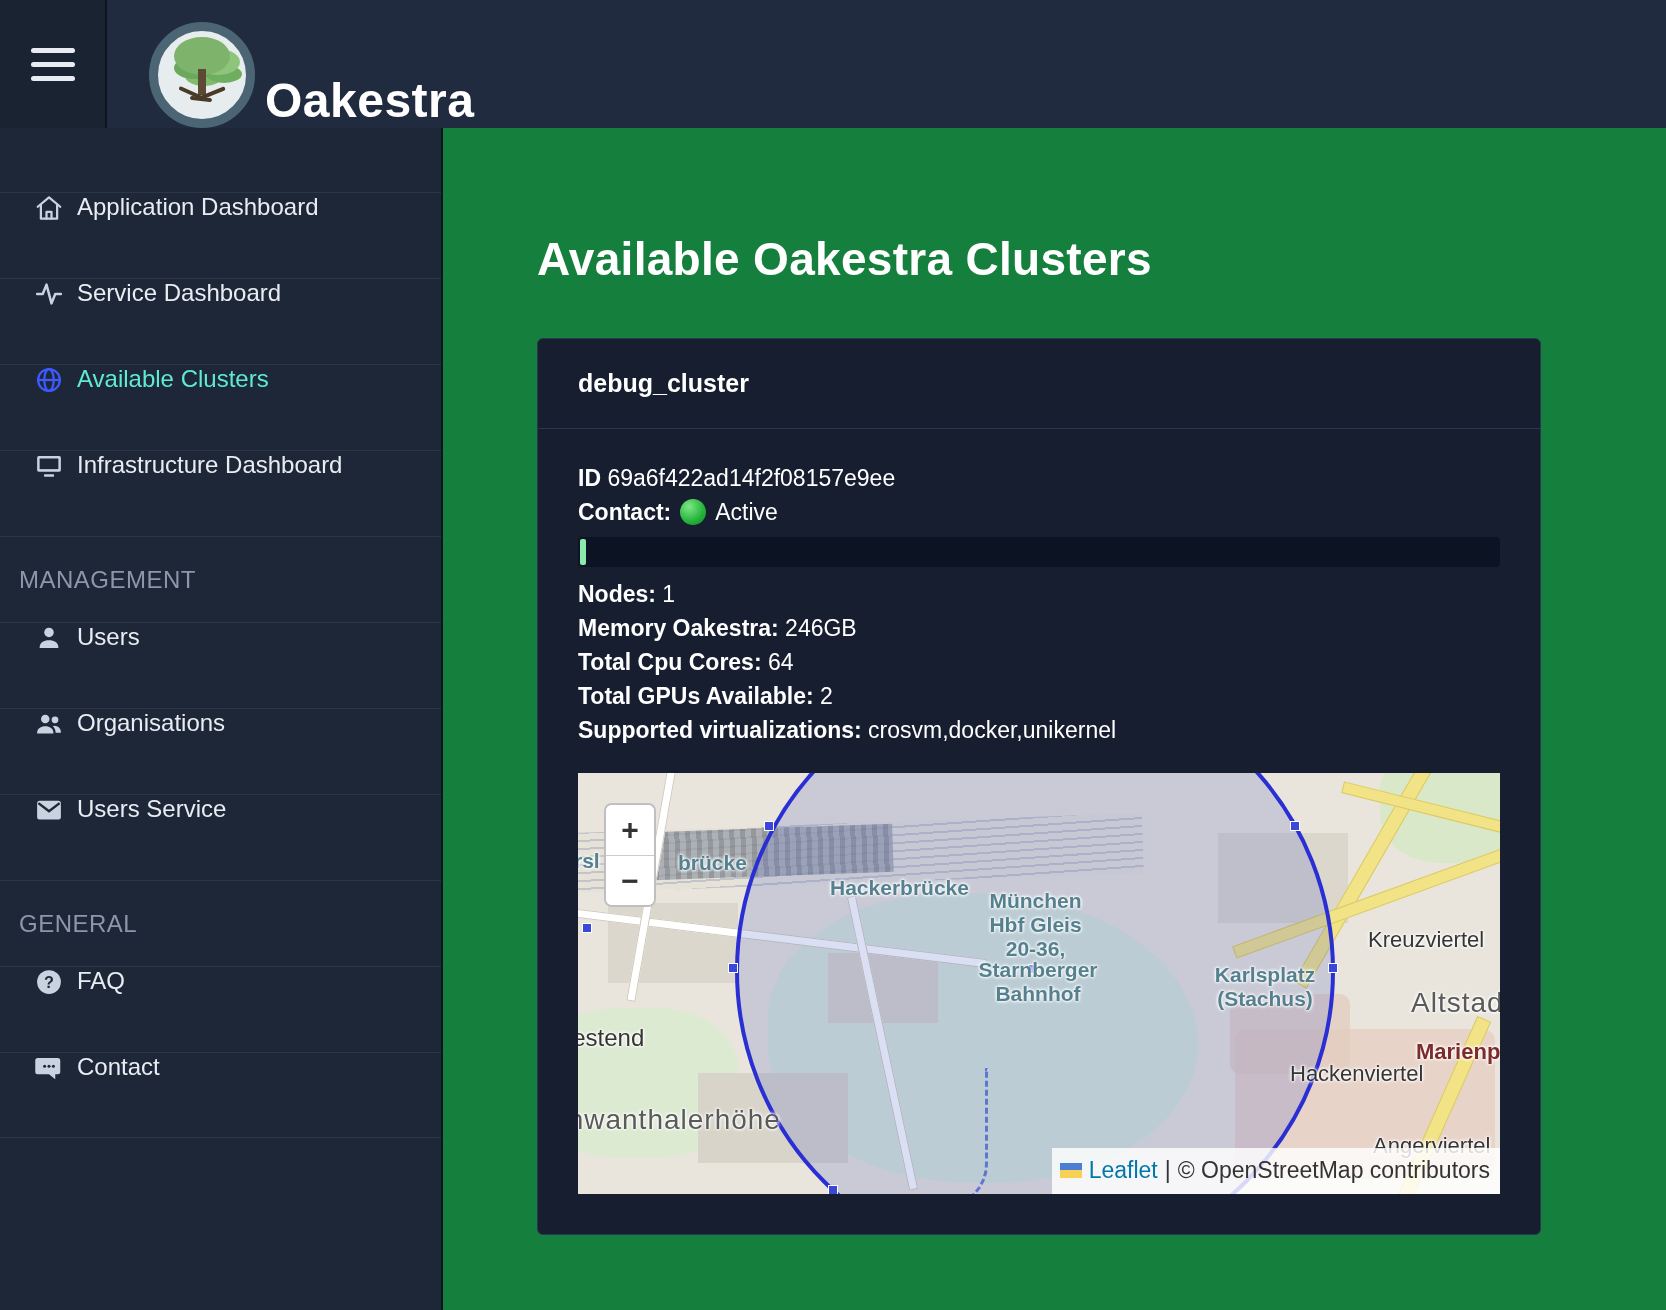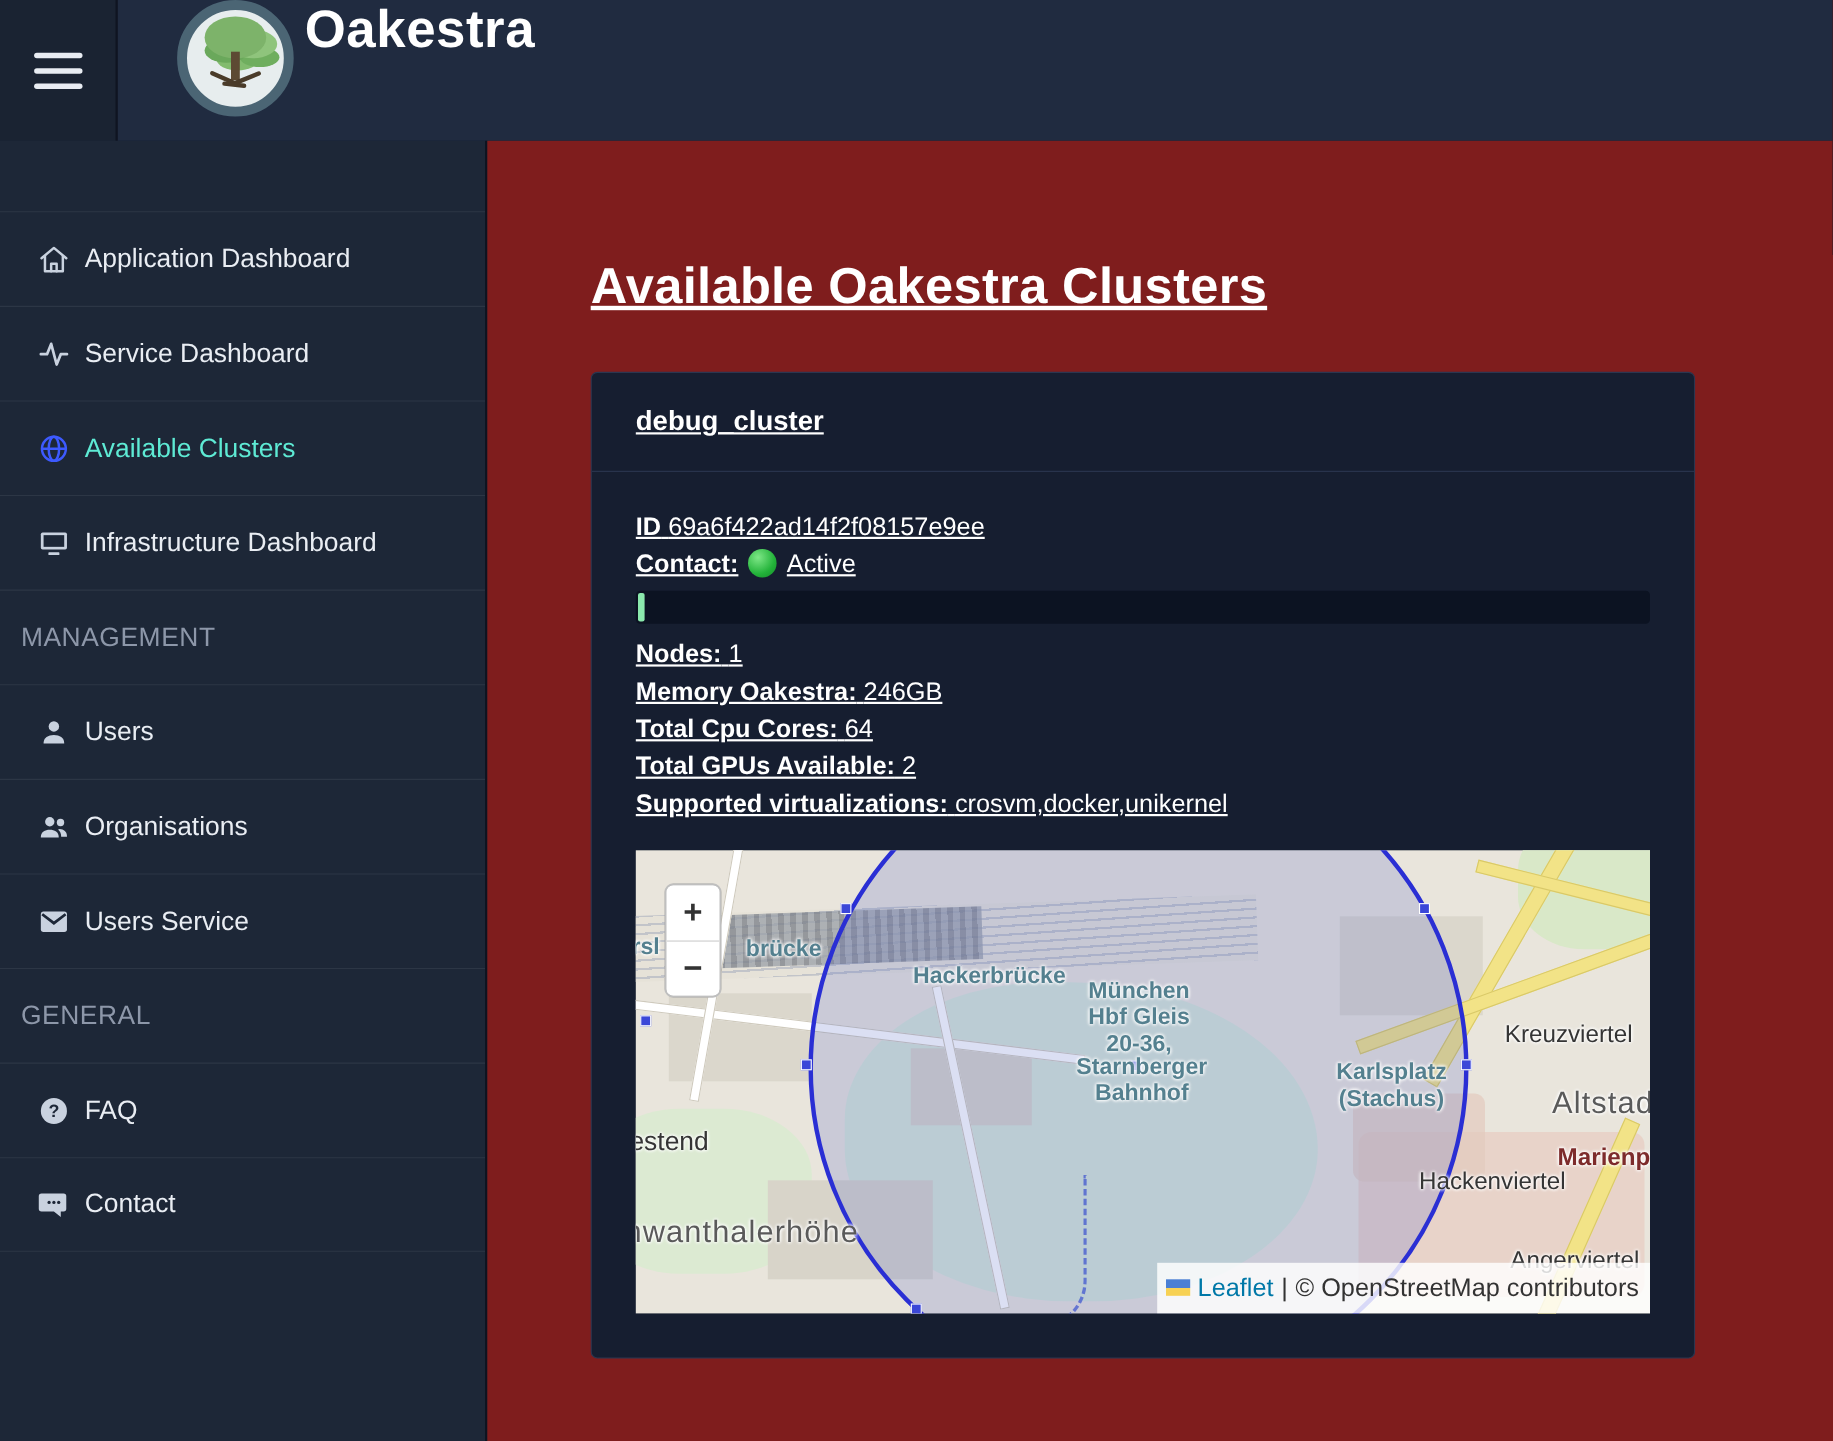--- a/index.html
+++ b/index.html
@@ -9,21 +9,21 @@
     background:#141b2a; color:#fff;
   }
   
   .header { height:128px; display:flex; background:#202b40; }
   .header-menu {
     width:107px; background:#1a2332; border-right:2px solid #0f1421;
     display:flex; align-items:center; justify-content:center; cursor:pointer;
   }
   .hamburger { width:44px; display:flex; flex-direction:column; gap:9px; }
   .hamburger span { display:block; height:5px; border-radius:3px; background:#e8ecf2; }
-  .brand { display:flex; align-items:flex-start; padding-left:54px; gap:10px; }
+  .brand { display:flex; align-items:flex-end; padding-left:42px; gap:10px; }
   .logo {
     width:106px; height:106px; border-radius:50%;
     background:#e7edee; border:9px solid #4b6574; position:relative; overflow:hidden;
   }
   .logo .canopy {
     position:absolute; top:6px; left:16px; width:56px; height:38px;
     background:#7db36a; border-radius:50%;
     box-shadow: 16px 6px 0 -6px #8fc47c, -8px 12px 0 -8px #6aa85b, 22px 18px 0 -10px #6fae5e, 2px 20px 0 -9px #82bb6e;
   }
   .logo .trunk { position:absolute; top:38px; left:40px; width:8px; height:26px; background:#5d4a33; }
@@ -35,37 +35,37 @@
   .logo .root3 { left:32px; top:66px; width:22px; transform:rotate(6deg); }
   .brand-text { font-size:48px; font-weight:700; letter-spacing:0.5px; }
 
   
   .layout { display:flex; height:1182px; }
   .sidebar {
     width:443px; background:#1d2737; border-right:2px solid #0e1320;
     padding-top:64px; flex-shrink:0;
   }
   .nav-row {
-    height:86px; display:flex; align-items:center; padding-left:34px;
+    height:86px; display:flex; padding-left:34px;
     border-top:1px solid rgba(255,255,255,0.07);
     font-size:24px; color:#e9edf3; cursor:pointer;
   }
   .nav-row:last-child { border-bottom:1px solid rgba(255,255,255,0.07); }
   .nav-row .nicon { width:30px; height:30px; margin-right:13px; color:#c9d2df; flex-shrink:0; }
   .nav-row .nicon svg { width:30px; height:30px; display:block; }
   .nav-row.active { color:#5eead4; }
   .nav-row.active .nicon { color:#3d5afe; }
   .section-head {
     height:86px; display:flex; align-items:center; padding-left:19px;
     border-top:1px solid rgba(255,255,255,0.07);
     color:#8d97a9; font-size:24px; letter-spacing:0.5px;
   }
 
   
-  .main { flex:1; background:#7f1d1d; padding:104px 0 0 94px;text-decoration:underline; }
+  .main { flex:1; background:#15803d; padding:104px 0 0 94px; }
   .page-title { font-size:46px; font-weight:700; margin-bottom:52px; letter-spacing:0.3px; }
   .card {
     width:1004px; border:1px solid #2b3650; border-radius:6px; background:#161e30;
   }
   .card-header { padding:30px 40px; font-size:25px; font-weight:700; border-bottom:1px solid #2b3650; }
   .card-body { padding:32px 40px 40px 40px; font-size:23px; line-height:34px; }
   .k { font-weight:700; }
   .status-line { display:flex; align-items:center; gap:9px; }
   .status-dot {
     width:26px; height:26px; border-radius:50%; display:inline-block;

